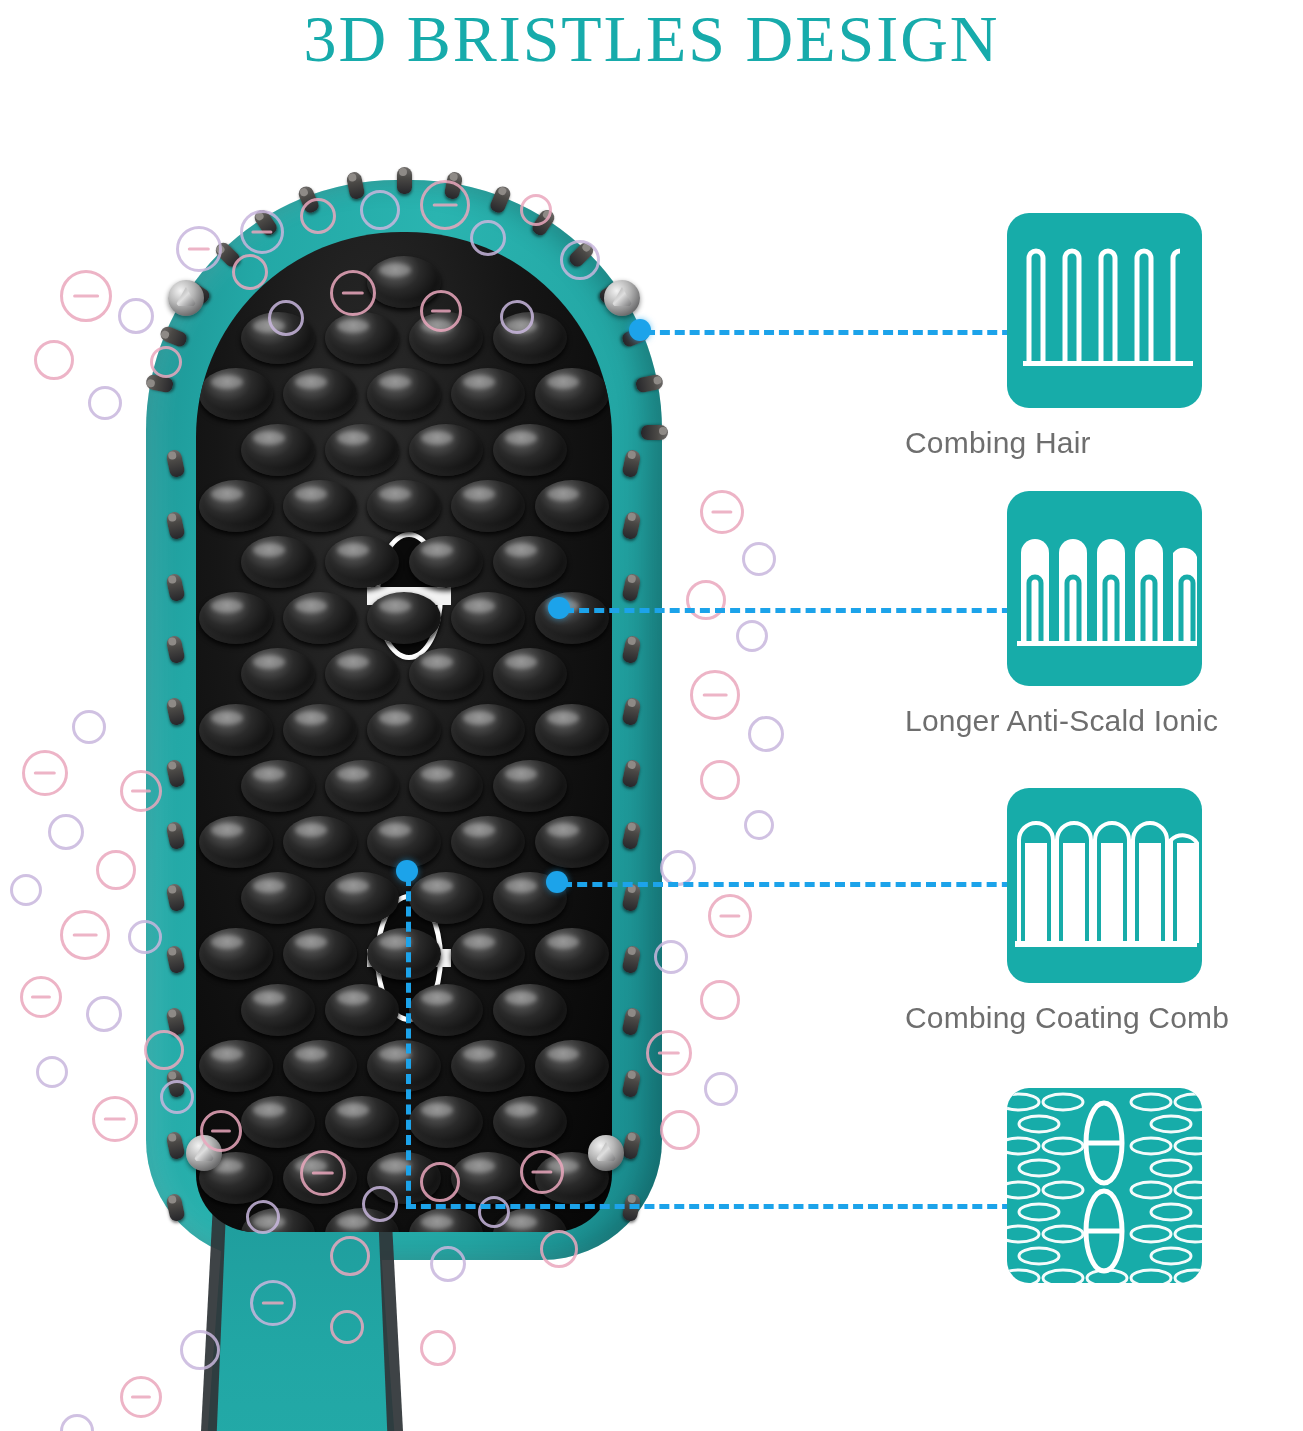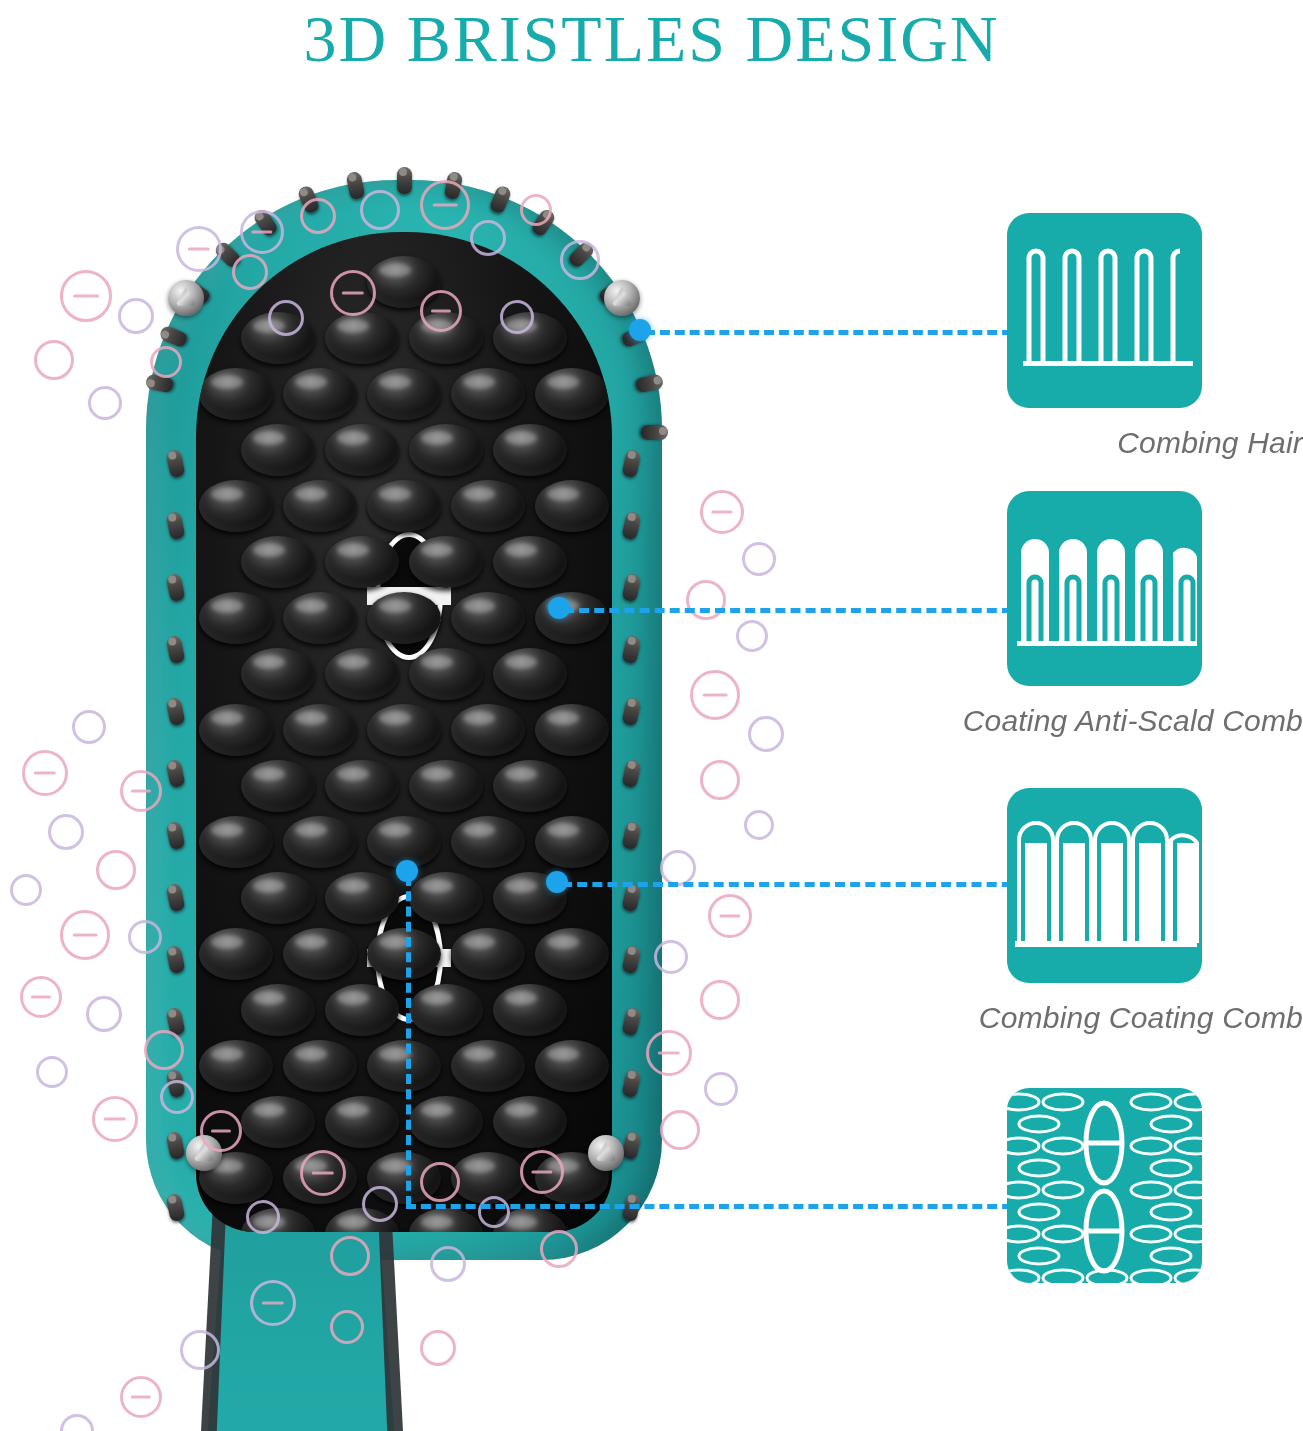--- a/index.html
+++ b/index.html
@@ -71,21 +71,21 @@
       width:56%;height:3px;background:#eaa7bd;border-radius:2px;}
 
   
   .dot{position:absolute;width:22px;height:22px;border-radius:50%;background:#1CA3EA;
        box-shadow:0 0 6px rgba(28,163,234,.6);}
   .dash-h{position:absolute;height:0;border-top:5px dashed #1CA3EA;}
   .dash-v{position:absolute;width:0;border-left:5px dashed #1CA3EA;}
 
   
   #features{position:absolute;left:905px;top:150px;width:398px;height:1281px;}
-  .feature{position:absolute;left:0;width:398px;text-align:right;font-style:italic;}
+  .feature{position:absolute;left:0;width:398px;text-align:left;}
   .card{width:195px;height:195px;border-radius:22px;background:#17ACA9;
         margin:0 auto;position:relative;overflow:hidden;}
   .flabel{margin-top:18px;font-size:30px;color:#6E6E6E;letter-spacing:.2px;
           white-space:nowrap;}
   .card svg{display:block;}
 </style>
 </head>
 <body>
 
 <div id="header">
@@ -391,21 +391,21 @@
             <path d="M22 152 L22 92 a6 6 0 0 1 12 0 L34 152"></path>
             <path d="M60 152 L60 92 a6 6 0 0 1 12 0 L72 152"></path>
             <path d="M98 152 L98 92 a6 6 0 0 1 12 0 L110 152"></path>
             <path d="M136 152 L136 92 a6 6 0 0 1 12 0 L148 152"></path>
             <path d="M174 152 L174 92 a6 6 0 0 1 12 0 L186 152"></path>
           </g>
           <rect x="10" y="150" width="180" height="5" fill="#ffffff"></rect>
         </svg>
       </span>
     </div>
-    <div class="flabel">Coating Anti-Scald Comb</div>
+    <div class="flabel">Longer Anti-Scald Ionic</div>
   </div>
 
   <div class="feature" style="top:638px;">
     <div class="card">
       <span>
         <svg width="195" height="195" viewBox="0 0 195 195">
           <g fill="#ffffff">
             <rect x="18" y="55" width="22" height="100"></rect>
             <rect x="56" y="55" width="22" height="100"></rect>
             <rect x="94" y="55" width="22" height="100"></rect>

